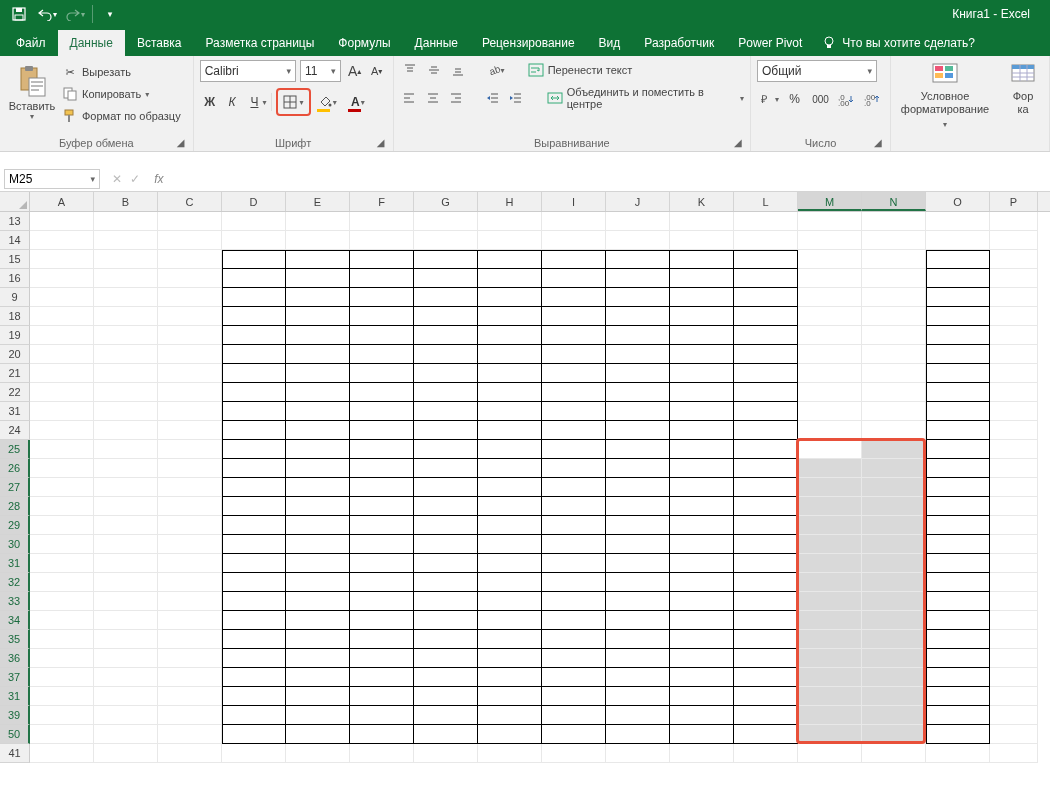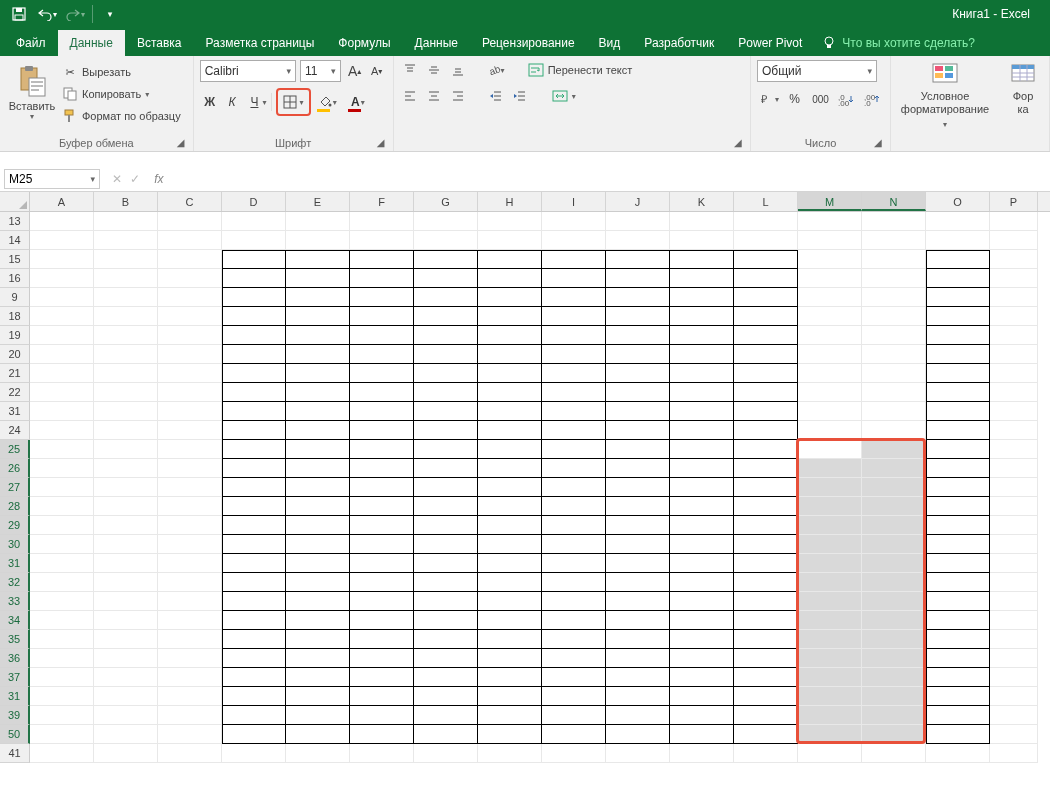--- a/index.html
+++ b/index.html
@@ -8,21 +8,21 @@
   .qat { display: flex; align-items: center; gap: 2px; padding-left: 6px; }
   .qat .qbtn { width: 26px; height: 24px; display: flex; align-items: center; justify-content: center; color: #fff; }
   .qat .sep { width: 1px; height: 18px; background: rgba(255,255,255,0.3); margin: 0 2px;}
   .title-inner { position: absolute; right: 20px; top: 0; line-height: 28px; }
 
   .tabsbar { background: #0e7235; height: 28px; display: flex; align-items: flex-end; padding-left: 4px; gap: 0; }
   .tab { color: #fff; padding: 6px 12px 6px 12px; font-size: 12px; cursor: default; }
   .tab.active { background: #f1f1f1; color: #217346; }
   .tellme { display:flex; align-items:center; gap:6px; color:#fff; padding:6px 8px; }
   .bulb { width:14px; height:14px; display:inline-flex; align-items:center; justify-content:center;}
-  .tellme-text { color: #86efac; }
+  .tellme-text { color: #ffffff; }
 
   .ribbon { background: #f1f1f1; border-bottom: 1px solid #d4d4d4; height: 96px; display: flex; position: relative; }
   .group { border-right: 1px solid #e1e1e1; position: relative; padding: 4px 6px 18px 6px; }
   .group-label { position: absolute; bottom: 2px; left: 0; right: 0; text-align: center; font-size: 11px; color: #666; }
   .dlaunch { position:absolute; bottom:2px; right:4px; width:12px; height:12px; color:#666; font-size:10px;}
 
   
   .g-clip { width: 195px; display: flex; }
   .paste { width: 52px; text-align: center; padding-top: 4px; }
   .paste .icn { width: 34px; height: 34px; margin: 0 auto 2px auto; }
@@ -324,23 +324,25 @@
             <line x1="5" y1="11" x2="12" y2="11" stroke="#555"></line>
             <path d="M1 5 L4 7 L1 9" fill="#36a"></path>
           </svg>
         </div>
       <div style="width:14px;"></div>
       <div class="merge">
         <svg width="16" height="16">
             <rect x="1" y="3" width="14" height="10" fill="none" stroke="#3a7"></rect>
             <path d="M4 8 H12 M6 6 L4 8 L6 10 M10 6 L12 8 L10 10" fill="none" stroke="#3a7"></path>
           </svg>
+        <span>Объединить и поместить в центре</span>
         <span class="dd-tri">▾</span>
       </div>
     </div>
+    <div class="group-label">Выравнивание</div>
     <div class="dlaunch">◢</div>
   </div>
 
   <div class="group g-num">
     <div class="combo numcombo">
       <span>Общий</span>
         <span class="dd">▾</span>
     </div>
     <div class="numrow2">
       <div class="nbtn">

